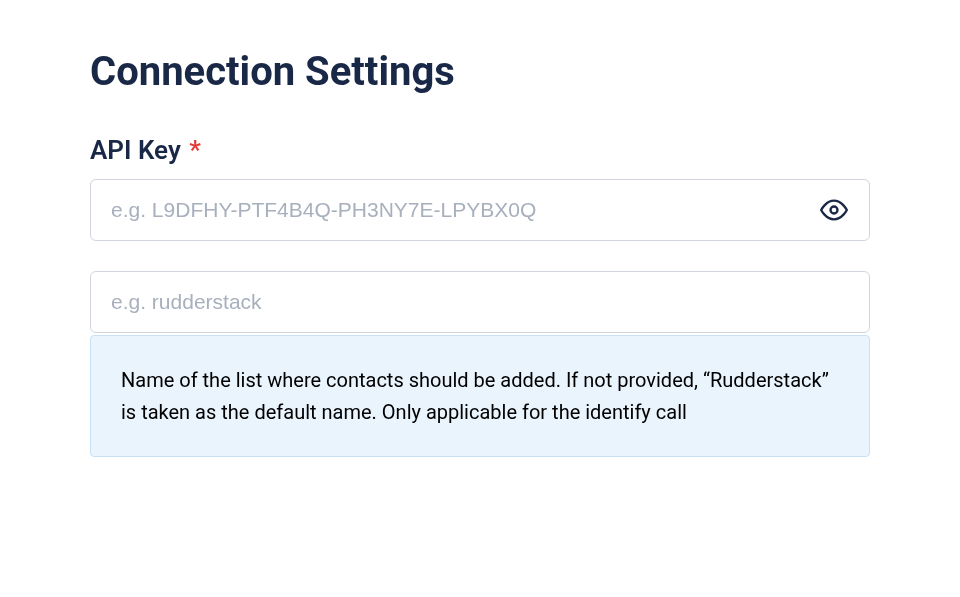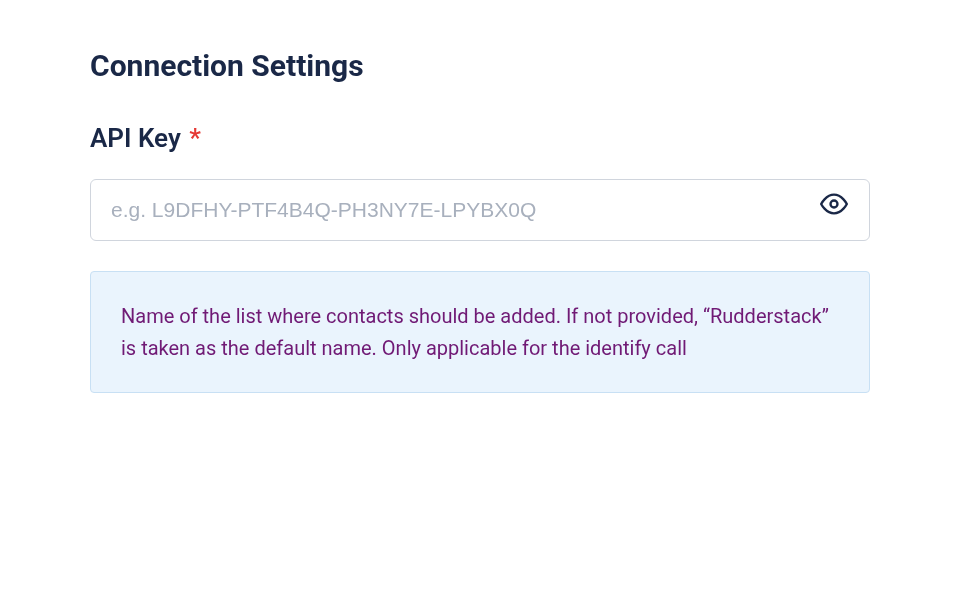--- a/index.html
+++ b/index.html
@@ -8,21 +8,21 @@
       padding: 0;
     }
     body {
       font-family: -apple-system, BlinkMacSystemFont, 'Segoe UI', Roboto, Helvetica, Arial, sans-serif;
       background: #ffffff;
       width: 960px;
       height: 597px;
       padding: 48px 90px;
     }
     .page-title {
-      font-size: 30px;
+      font-size: 40px;
       font-weight: 700;
       color: #1a2847;
       margin-bottom: 40px;
     }
     .field-group {
       margin-bottom: 30px;
     }
     .field-label {
       font-size: 26px;
       font-weight: 600;
@@ -47,21 +47,20 @@
       border-radius: 6px;
       color: #1a2847;
       background: #ffffff;
       outline: none;
     }
     .text-input::placeholder {
       color: #a8b0bd;
     }
     .text-input.with-icon {
       padding-right: 80px;
-      margin-top: 12px;
     }
     .eye-icon-button {
       position: absolute;
       right: 18px;
       top: 50%;
       transform: translateY(-50%);
       background: none;
       border: none;
       cursor: pointer;
       padding: 4px;
@@ -75,21 +74,21 @@
       height: 28px;
     }
     .help-box {
       background: #eaf4fd;
       border: 1px solid #c8e0f4;
       border-radius: 4px;
       padding: 28px 30px;
       margin-top: 2px;
       font-size: 20px;
       line-height: 1.6;
-      color: #701a75;
+      color: #000000;
     }
   </style>
 </head>
 <body>
 
 <h1 class="page-title">Connection Settings</h1>
 
 <div class="field-group">
   <label class="field-label">
     <span>API Key</span>
@@ -100,14 +99,17 @@
     <button class="eye-icon-button">
       <svg viewBox="0 0 24 24" fill="none" stroke="currentColor" stroke-width="2" stroke-linecap="round" stroke-linejoin="round">
         <path d="M1 12s4-8 11-8 11 8 11 8-4 8-11 8-11-8-11-8z"></path>
         <circle cx="12" cy="12" r="3"></circle>
       </svg>
     </button>
   </div>
 </div>
 
 <div class="field-group">
+  <div class="input-wrapper">
+    <input type="text" class="text-input" placeholder="e.g. rudderstack" style="">
+  </div>
   <div class="help-box">Name of the list where contacts should be added. If not provided, “Rudderstack” is taken as the default name. Only applicable for the identify call</div>
 </div>
 
 </body></html>

